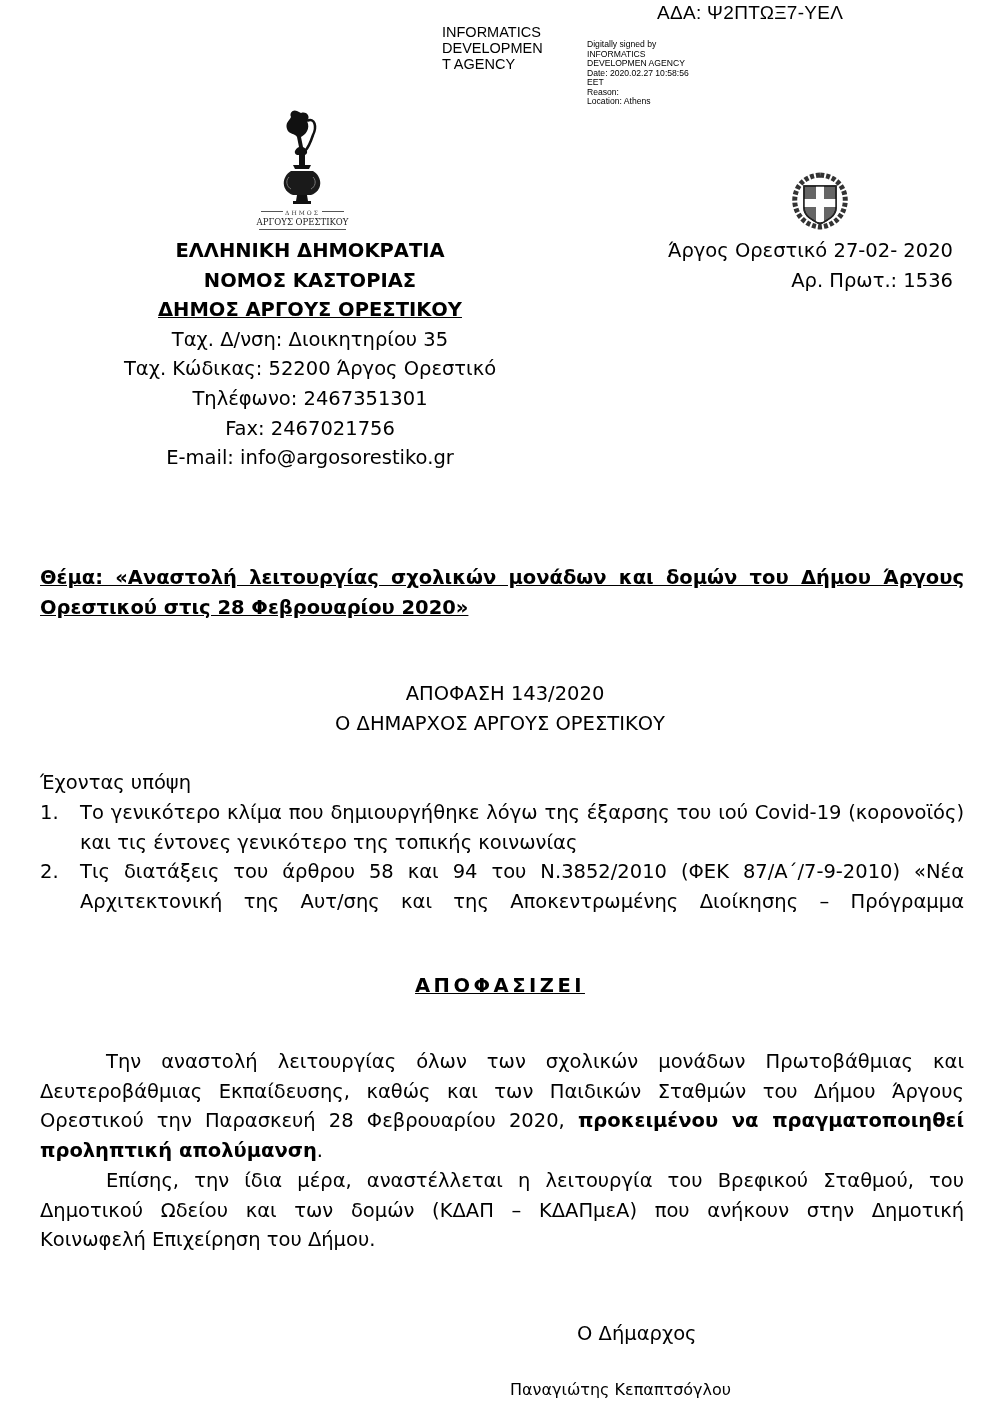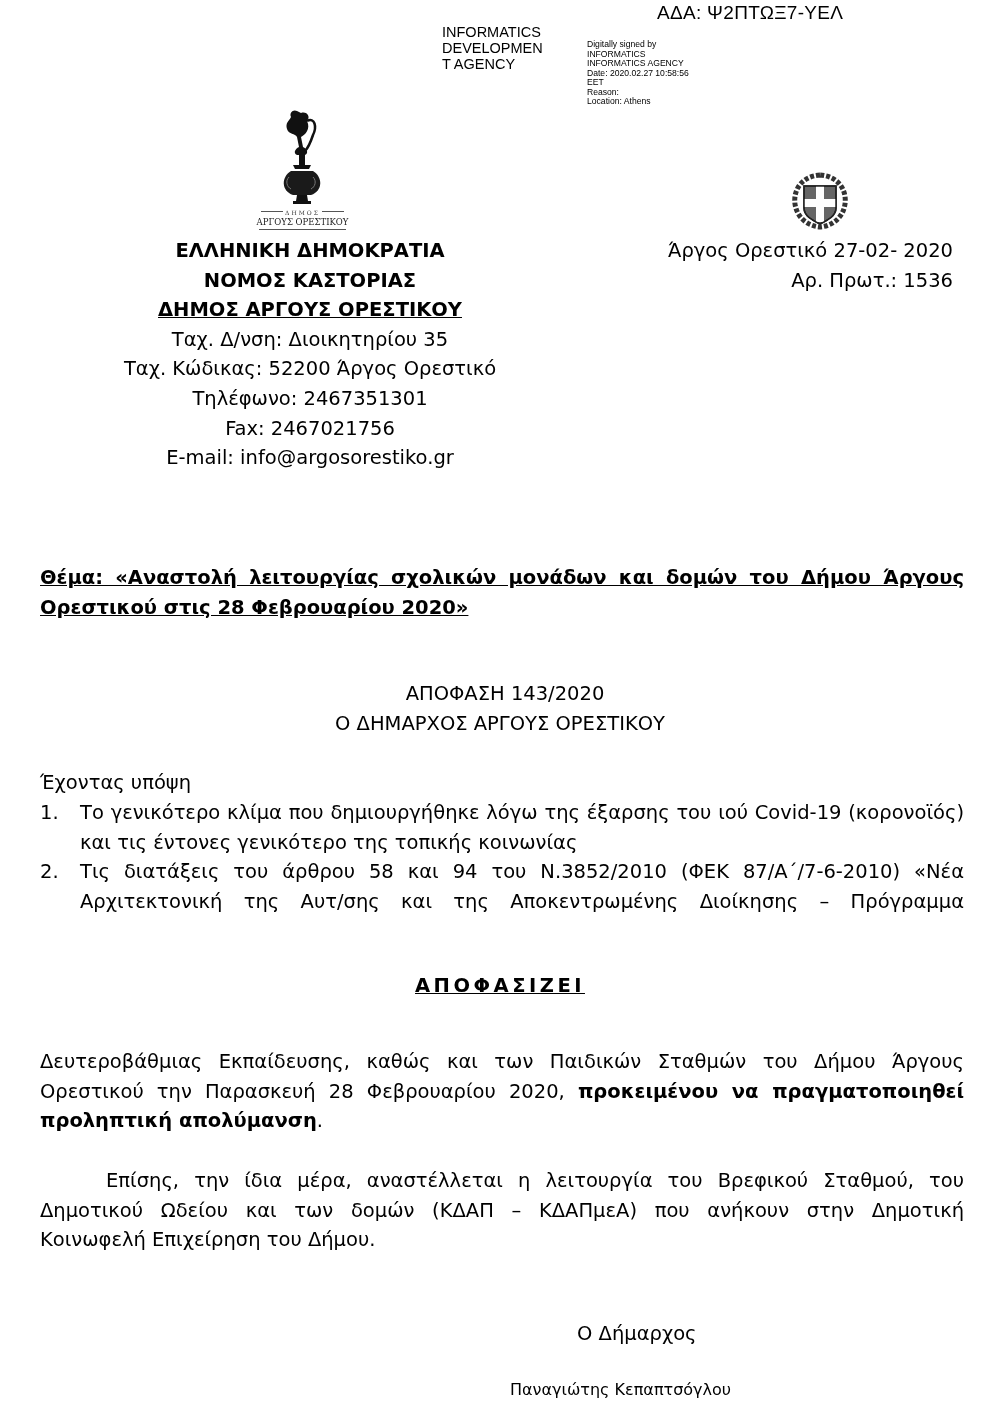--- a/index.html
+++ b/index.html
@@ -59,21 +59,21 @@
 <body>
 
 <div class="abs sig-name">
   <div>INFORMATICS</div>
   <div>DEVELOPMEN</div>
   <div>T AGENCY</div>
 </div>
 <div class="abs sig-details">
   <div>Digitally signed by</div>
   <div>INFORMATICS</div>
-  <div>INFORMATICS AGENCY</div>
+  <div>DEVELOPMEN AGENCY</div>
   <div>Date: 2020.02.27 10:58:56</div>
   <div>EET</div>
   <div>Reason:</div>
   <div>Location: Athens</div>
 </div>
 <div class="abs ada">ΑΔΑ: Ψ2ΠΤΩΞ7-ΥΕΛ</div>
 
 <div class="abs muni-logo">
   <svg width="95" height="100" viewBox="0 0 95 100">
 
@@ -141,28 +141,29 @@
 
 <div class="abs considering doc">Έχοντας υπόψη</div>
 <div class="abs list doc">
   <div class="list-item">
     <span class="num">1.</span>
     <span class="li-justify">Το γενικότερο κλίμα που δημιουργήθηκε λόγω της έξαρσης του ιού Covid-19 (κορονοϊός)</span>
     <span style="display:block">και τις έντονες γενικότερο της τοπικής κοινωνίας</span>
   </div>
   <div class="list-item">
     <span class="num">2.</span>
-    <span class="li-justify">Τις διατάξεις του άρθρου 58 και 94 του Ν.3852/2010 (ΦΕΚ 87/Α΄/7-6-2010) «Νέα</span>
+    <span class="li-justify">Τις διατάξεις του άρθρου 58 και 94 του Ν.3852/2010 (ΦΕΚ 87/Α΄/7-9-2010) «Νέα</span>
     <span class="li-justify">Αρχιτεκτονική της Αυτ/σης και της Αποκεντρωμένης Διοίκησης – Πρόγραμμα</span>
   </div>
 </div>
 
 <div class="abs decides doc">ΑΠΟΦΑΣΙΖΕΙ</div>
 
 <div class="abs para p1 doc">
+  <span class="ind">Την αναστολή λειτουργίας όλων των σχολικών μονάδων Πρωτοβάθμιας και</span>
   <span class="jl">Δευτεροβάθμιας Εκπαίδευσης, καθώς και των Παιδικών Σταθμών του Δήμου Άργους</span>
   <span class="jl"><span>Ορεστικού την Παρασκευή 28 Φεβρουαρίου 2020, </span><b>προκειμένου να πραγματοποιηθεί</b></span>
   <span class="last"><b>προληπτική απολύμανση</b><span>.</span></span>
 </div>
 
 <div class="abs para p2 doc">
   <span class="ind">Επίσης, την ίδια μέρα, αναστέλλεται η λειτουργία του Βρεφικού Σταθμού, του</span>
   <span class="jl">Δημοτικού Ωδείου και των δομών (ΚΔΑΠ – ΚΔΑΠμεΑ) που ανήκουν στην Δημοτική</span>
   <span class="last">Κοινωφελή Επιχείρηση του Δήμου.</span>
 </div>

